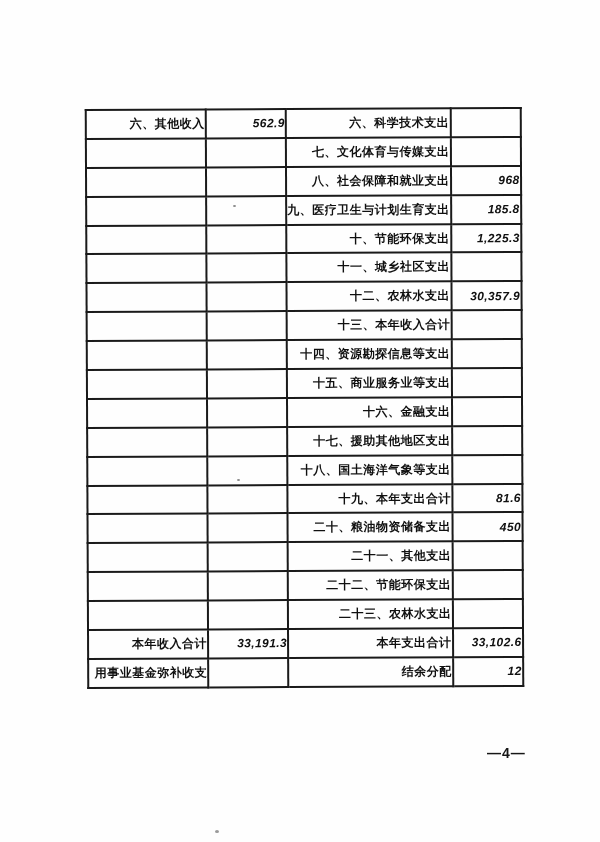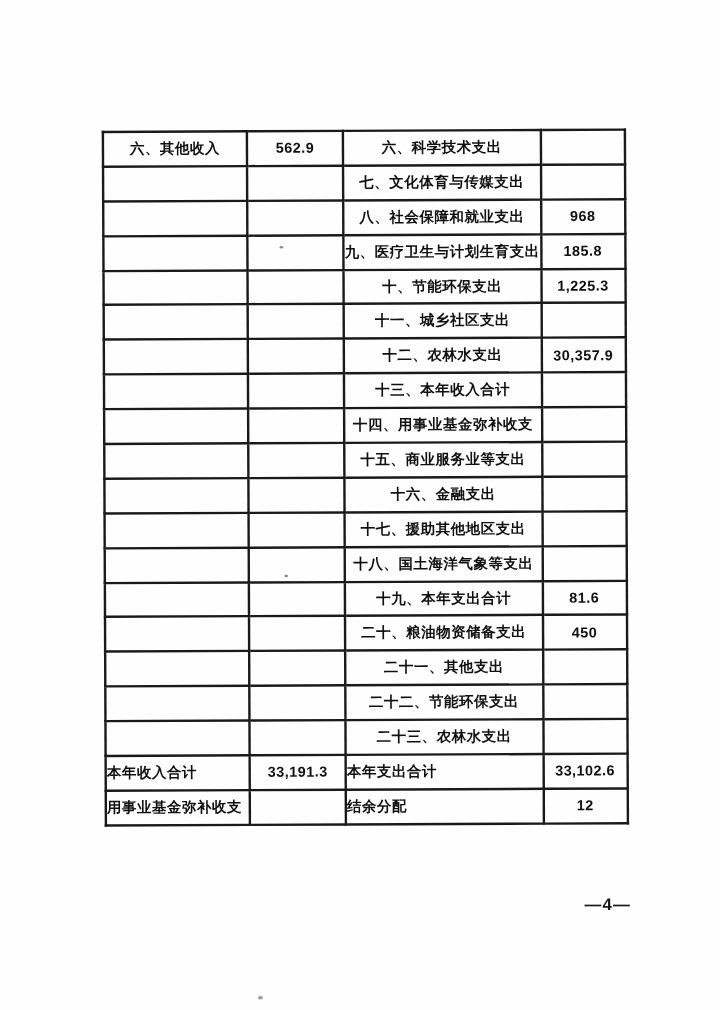--- a/index.html
+++ b/index.html
@@ -30,33 +30,34 @@
     border: 2px solid #1a1a1a;
     height: 28.9px;
     box-sizing: border-box;
     padding: 0;
     font-weight: 700;
     color: #101010;
     white-space: nowrap;
     overflow: hidden;
   }
   td.label {
-    text-align: center;
+    text-align: right;
     padding-left: 9px;
     font-size: 12px;
     letter-spacing: 0.5px;
   }
   td.value {
-    text-align: center;
+    text-align: right;
     padding-right: 6px;
     font-size: 12px;
     letter-spacing: 0.4px;
+    font-style: italic;
   }
   td.centered {
-    text-align: left;
+    text-align: right;
     padding-left: 0;
   }
   .page-number {
     position: absolute;
     left: 487px;
     top: 745px;
     font-size: 14px;
     font-weight: 700;
     color: #161616;
     letter-spacing: 1px;
@@ -127,21 +128,21 @@
         </tr>
         <tr>
           <td class="label"></td>
           <td class="value"></td>
           <td class="label">十三、本年收入合计</td>
           <td class="value"></td>
         </tr>
         <tr>
           <td class="label"></td>
           <td class="value"></td>
-          <td class="label">十四、用事业基金弥补收支</td>
+          <td class="label">十四、资源勘探信息等支出</td>
           <td class="value"></td>
         </tr>
         <tr>
           <td class="label"></td>
           <td class="value"></td>
           <td class="label">十五、商业服务业等支出</td>
           <td class="value"></td>
         </tr>
         <tr>
           <td class="label"></td>

